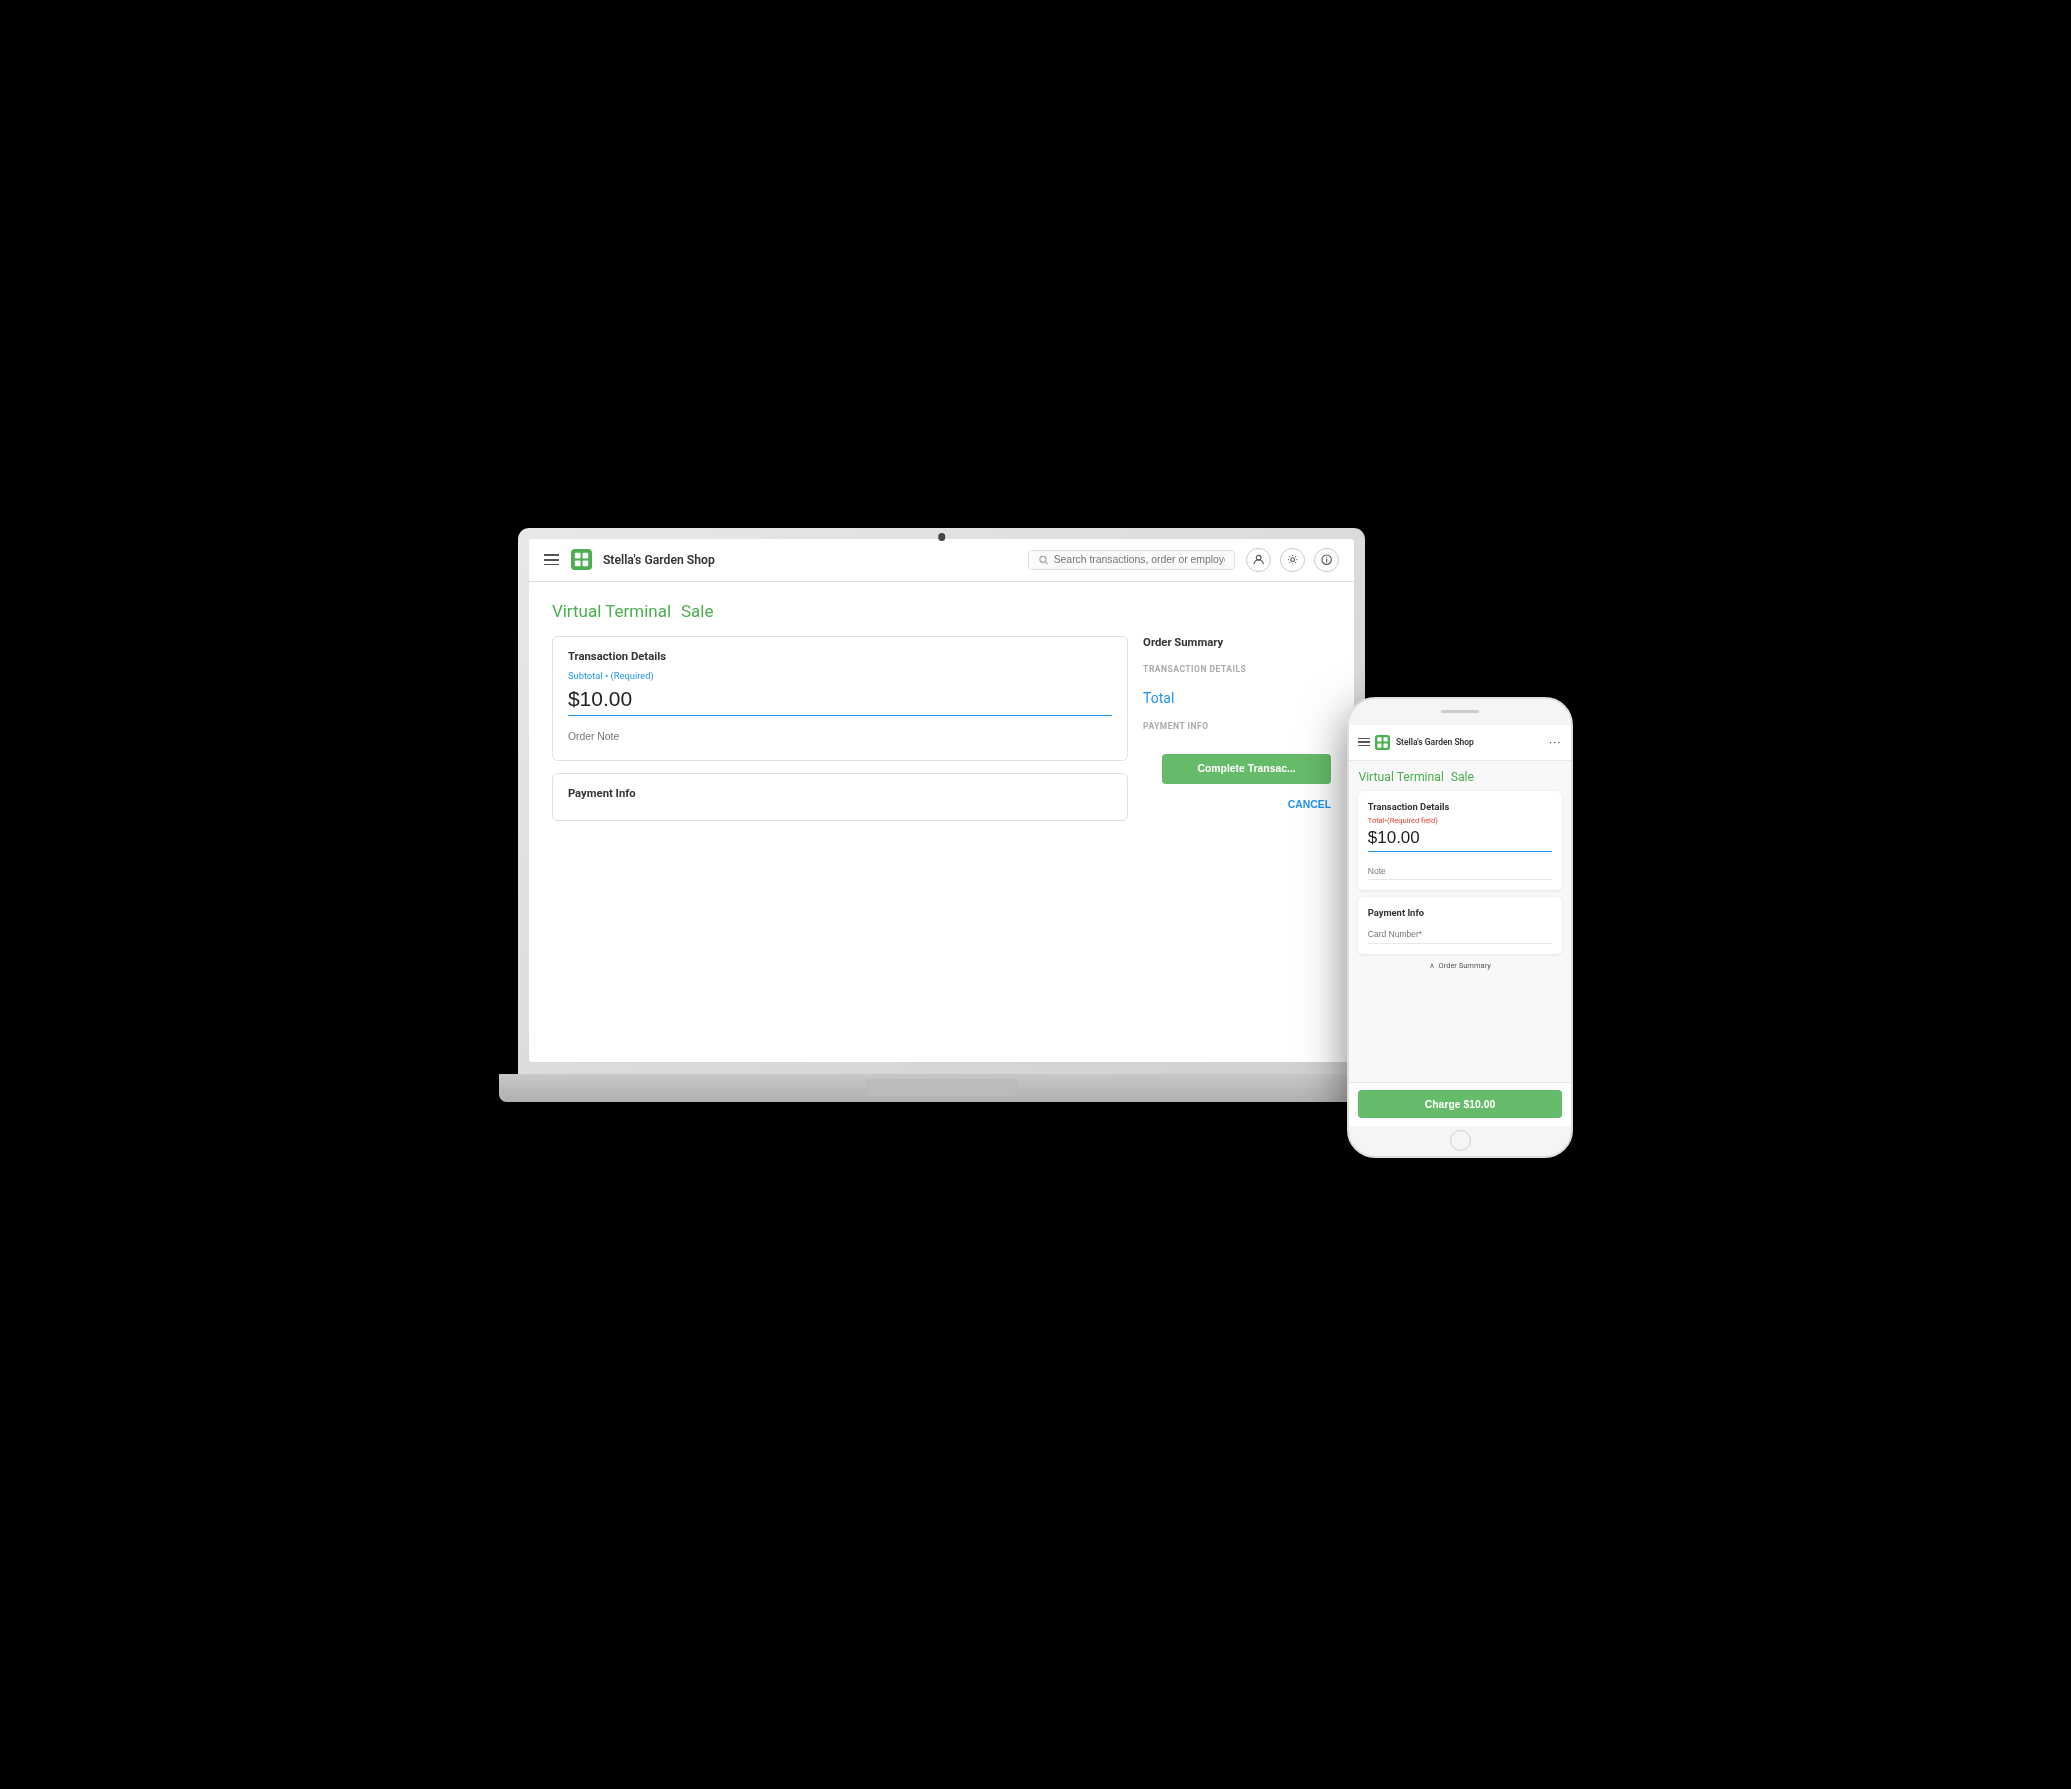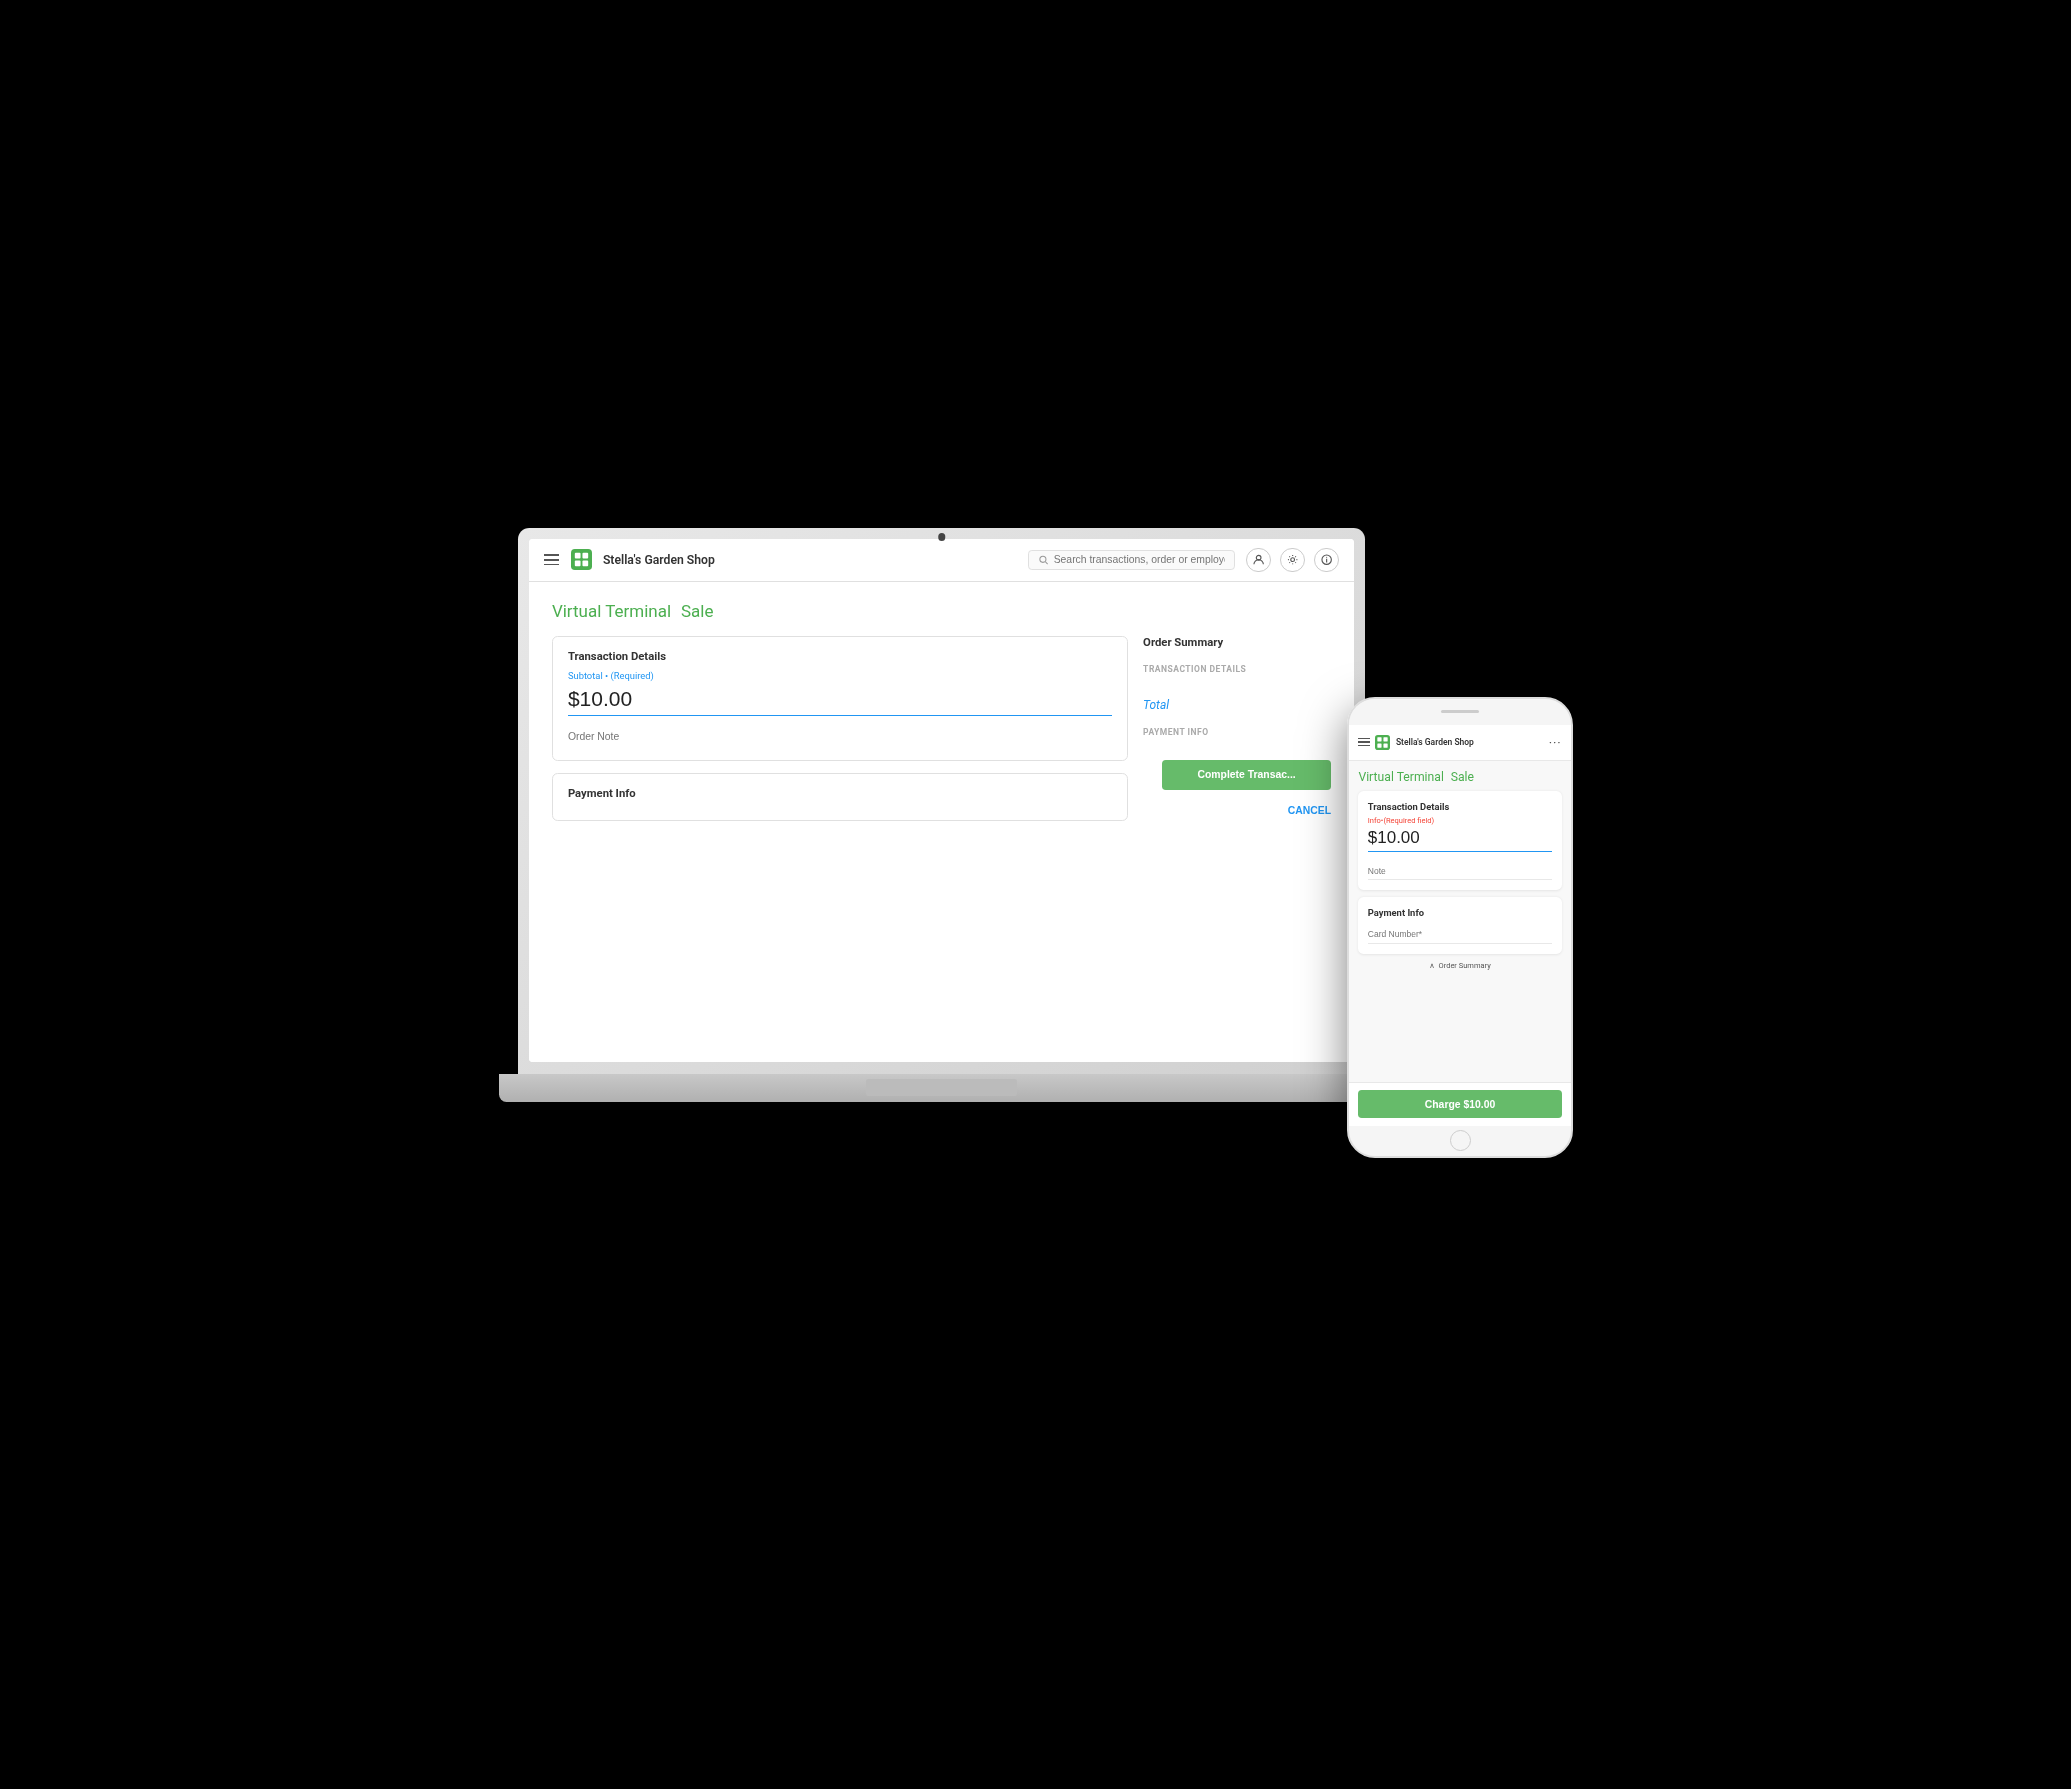--- a/index.html
+++ b/index.html
@@ -264,24 +264,23 @@
 
     .summary-section-label {
       font-size: 8.5px;
       font-weight: 700;
       color: #aaa;
       letter-spacing: 0.5px;
       margin-top: 7.5px;
     }
 
     .summary-item {
-      font-size: 12px;
+      font-size: 14px;
       color: #2196f3;
-      margin-top: 17px;
-      font-style: italic;
+      margin-top: 9px;
     }
 
     .complete-btn {
       margin-top: 15px;
       background: #66bb6a;
       color: #fff;
       border: none;
       border-radius: 3.8px;
       padding: 9.4px 15px;
       font-size: 10.4px;
@@ -636,21 +635,21 @@
       </div>
 
       <div class="phone-content">
         <div class="phone-page-title">
           <span>Virtual Terminal</span>
           <span style="margin-left:3.8px;">Sale</span>
         </div>
 
         <div class="phone-card">
           <div class="phone-card-title">Transaction Details</div>
-          <div class="phone-subtotal-label">Info•(Required field)</div>
+          <div class="phone-subtotal-label">Total•(Required field)</div>
           <input type="text" class="phone-amount-input" value="$10.00" style="">
           <input type="text" class="phone-note-input" placeholder="Note" style="">
         </div>
 
         <div class="phone-payment-card">
           <div class="phone-payment-title">Payment Info</div>
           <input type="text" class="phone-card-field" placeholder="Card Number*" style="">
         </div>
 
         <div class="phone-order-summary-toggle">

